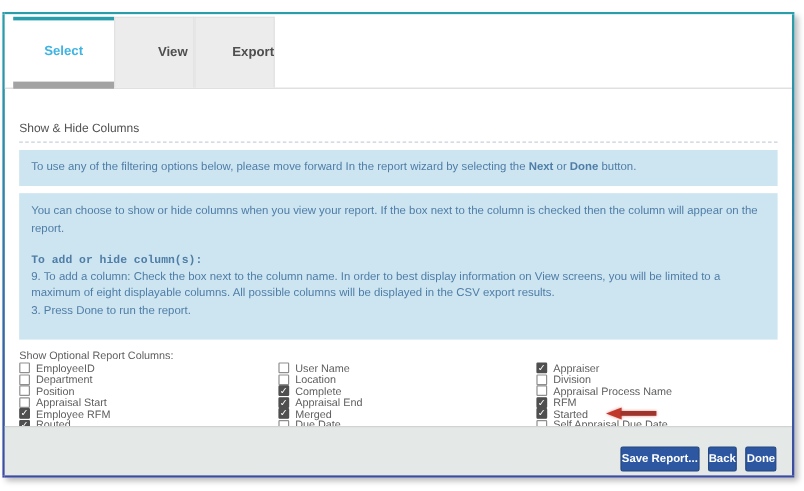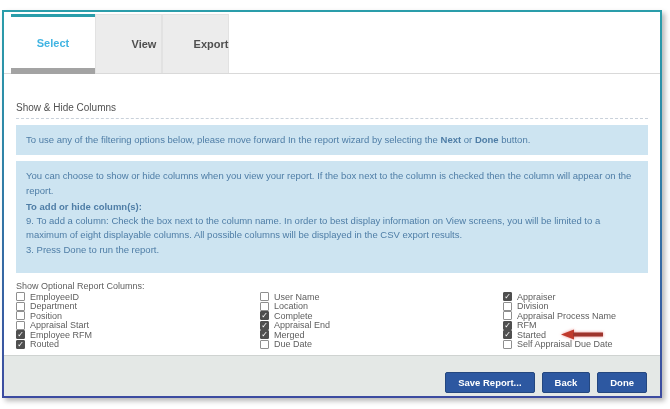--- a/index.html
+++ b/index.html
@@ -17,41 +17,41 @@
   .tab.active{width:84px;background:#ffffff;border-top:3px solid #2a9daa;color:#41b4e2;
     position:relative;z-index:2;margin-bottom:-1px;border-bottom:6px solid #a3a3a3;}
   
   .section-heading{margin:28px 12px 0 12px;font-size:10px;font-weight:400;color:#515151;}
   .divider{margin:4px 12px 0 12px;border-bottom:1px dashed #c9d1da;height:1px;}
   
   .notice{margin:6px 12px 0 12px;background:#cde4f1;color:#4e7da6;font-size:9.5px;
     line-height:1.5;padding:8px 10px;}
   .notice b{font-weight:700;}
   .notice-2{padding-bottom:16px;}
-  .nb-sub{font-weight:700;margin-top:2px;}
+  .nb-sub{font-weight:700;margin-top:12px;font-family:Liberation Mono, monospace;}
   
   .cb-section{margin:8px 4px 0 12px;font-size:9px;color:#5e5e5e;}
   .cb-title{line-height:11px;}
-  .cb-cols{display:flex;gap:28px;}
+  .cb-cols{display:flex;}
   .cb-col{width:216px;}
   .cb-col:nth-child(2){width:215px;}
   .cb-col:nth-child(3){width:auto;}
   .cb-row{display:flex;align-items:center;height:9.5px;gap:5px;}
   .cb{width:9px;height:9px;box-sizing:border-box;border:1px solid #8f8f8f;border-radius:1px;
     background:#ffffff;flex:0 0 auto;font-size:8px;line-height:7px;text-align:center;color:#fff;}
   .cb.checked{background:#4f4f4f;border-color:#4f4f4f;}
   .cb-label{white-space:nowrap;}
   .arrow-svg{margin-left:9px;filter:drop-shadow(0 0 1.5px rgba(225,80,80,.65));}
   
   .footer{position:absolute;left:0;right:0;bottom:0;height:41px;background:#e4e8e6;
     border-top:1px solid #cfd3d1;display:flex;align-items:flex-end;justify-content:flex-end;
     gap:7px;padding:0 13px 3px 0;box-sizing:border-box;}
   .btn{background:#2d58a1;color:#ffffff;font-family:"Liberation Sans",sans-serif;
     font-size:9.5px;font-weight:700;border:1px solid #24477f;border-radius:2px;height:21px;
-    padding:0 12px;cursor:pointer;}
+    padding:0 0;cursor:pointer;}
 </style>
 </head>
 <body>
 
 <div class="panel">
 
   <div class="tabstrip">
     <div class="tab active">Select</div>
     <div class="tab inactive">View</div>
     <div class="tab inactive">Export</div>

